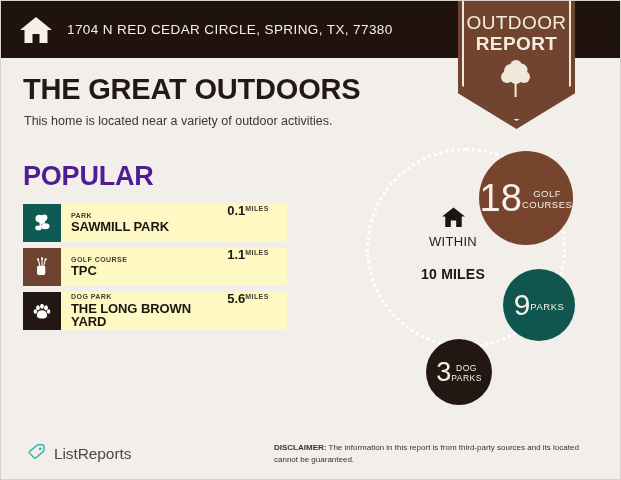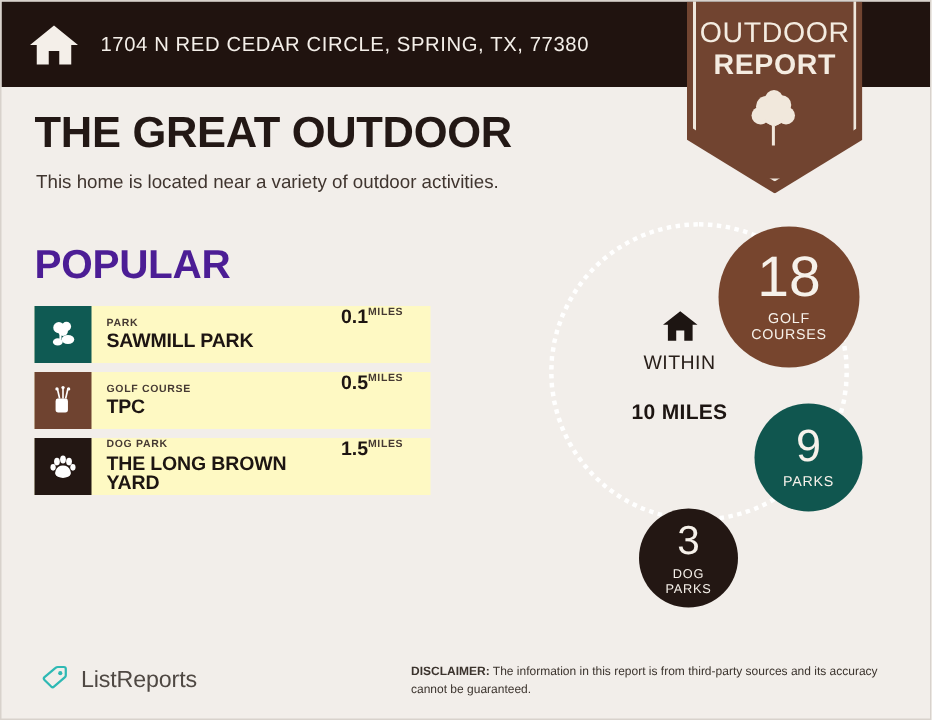--- a/index.html
+++ b/index.html
@@ -214,21 +214,21 @@
     width: 200px;
     height: 200px;
     border-radius: 50%;
     border: 3px dotted #ffffff;
     box-sizing: border-box;
   }
   .bubble {
     position: absolute;
     border-radius: 50%;
     display: flex;
-    flex-direction: column;
+    flex-direction: row;
     align-items: center;
     justify-content: center;
     color: #f6f1ea;
     text-align: center;
     line-height: 1;
   }
   .bubble .num {
     font-weight: 400;
     display: block;
   }
@@ -339,21 +339,21 @@
       <circle cx="17" cy="7" r="6"></circle>
       <circle cx="8" cy="18" r="6"></circle>
       <circle cx="25" cy="18" r="6"></circle>
       <circle cx="17" cy="17" r="7.5"></circle>
       <rect x="15.6" y="18" width="2" height="20"></rect>
       <rect x="10" y="22" width="7" height="1.6" transform="rotate(28 13.5 22.8)"></rect>
       <rect x="17" y="22" width="7" height="1.6" transform="rotate(-28 20.5 22.8)"></rect>
     </g>
   </svg>
 
-  <div class="title">THE GREAT OUTDOOR</div>
+  <div class="title">THE GREAT OUTDOORS</div>
   <div class="subtitle">This home is located near a variety of outdoor activities.</div>
 
   <div class="popular-heading">POPULAR</div>
 
   <div class="list">
 
     <div class="row">
       <div class="row-icon" style="background:#0f5a53;">
         <svg width="22" height="22" viewBox="0 0 24 24">
           <g fill="#ffffff">
@@ -392,21 +392,21 @@
           </g>
         </svg>
       </div>
       <div class="row-body">
         <span class="row-text">
           <span class="row-cat">GOLF COURSE</span>
           <span class="row-name">TPC</span>
         </span>
       </div>
       <div class="row-dist">
-        <span class="dist-val">0.5</span>
+        <span class="dist-val">1.1</span>
         <span class="dist-unit">MILES</span>
       </div>
     </div>
 
     <div class="row">
       <div class="row-icon" style="background:#231713;">
         <svg width="22" height="22" viewBox="0 0 24 24">
           <g fill="#ffffff">
             <ellipse cx="7.6" cy="8.4" rx="2.1" ry="2.8"></ellipse>
             <ellipse cx="12" cy="6.9" rx="2.1" ry="2.9"></ellipse>
@@ -417,21 +417,21 @@
           </g>
         </svg>
       </div>
       <div class="row-body">
         <span class="row-text">
           <span class="row-cat">DOG PARK</span>
           <span class="row-name">THE LONG BROWN YARD</span>
         </span>
       </div>
       <div class="row-dist">
-        <span class="dist-val">1.5</span>
+        <span class="dist-val">5.6</span>
         <span class="dist-unit">MILES</span>
       </div>
     </div>
 
   </div>
 
   <div class="diagram">
     <div class="dotted-ring"></div>
 
     <div class="center-block">
@@ -466,16 +466,16 @@
 
   <div class="footer-logo">
     <svg class="footer-logo-mark" viewBox="0 0 24 24">
       <path d="M4.2 9.6 L12.6 2.6 q0.8 -0.7 1.8 -0.7 h4.6 q1.4 0 1.4 1.4 v4.8 q0 1 -0.8 1.7 l-8.2 7.1 q-1 0.9 -2.1 -0.1 L4.2 11.8 q-1.1 -1.1 0 -2.2 z" fill="none" stroke="#2fb9b4" stroke-width="1.7"></path>
       <circle cx="16.2" cy="6.6" r="1.6" fill="#2fb9b4"></circle>
     </svg>
     <span class="footer-logo-text">ListReports</span>
   </div>
 
   <div class="disclaimer">
-    <b>DISCLAIMER:</b><span> The information in this report is from third-party sources and its accuracy cannot be guaranteed.</span>
+    <b>DISCLAIMER:</b><span> The information in this report is from third-party sources and its located cannot be guaranteed.</span>
   </div>
 
 </div>
 
 </body></html>

